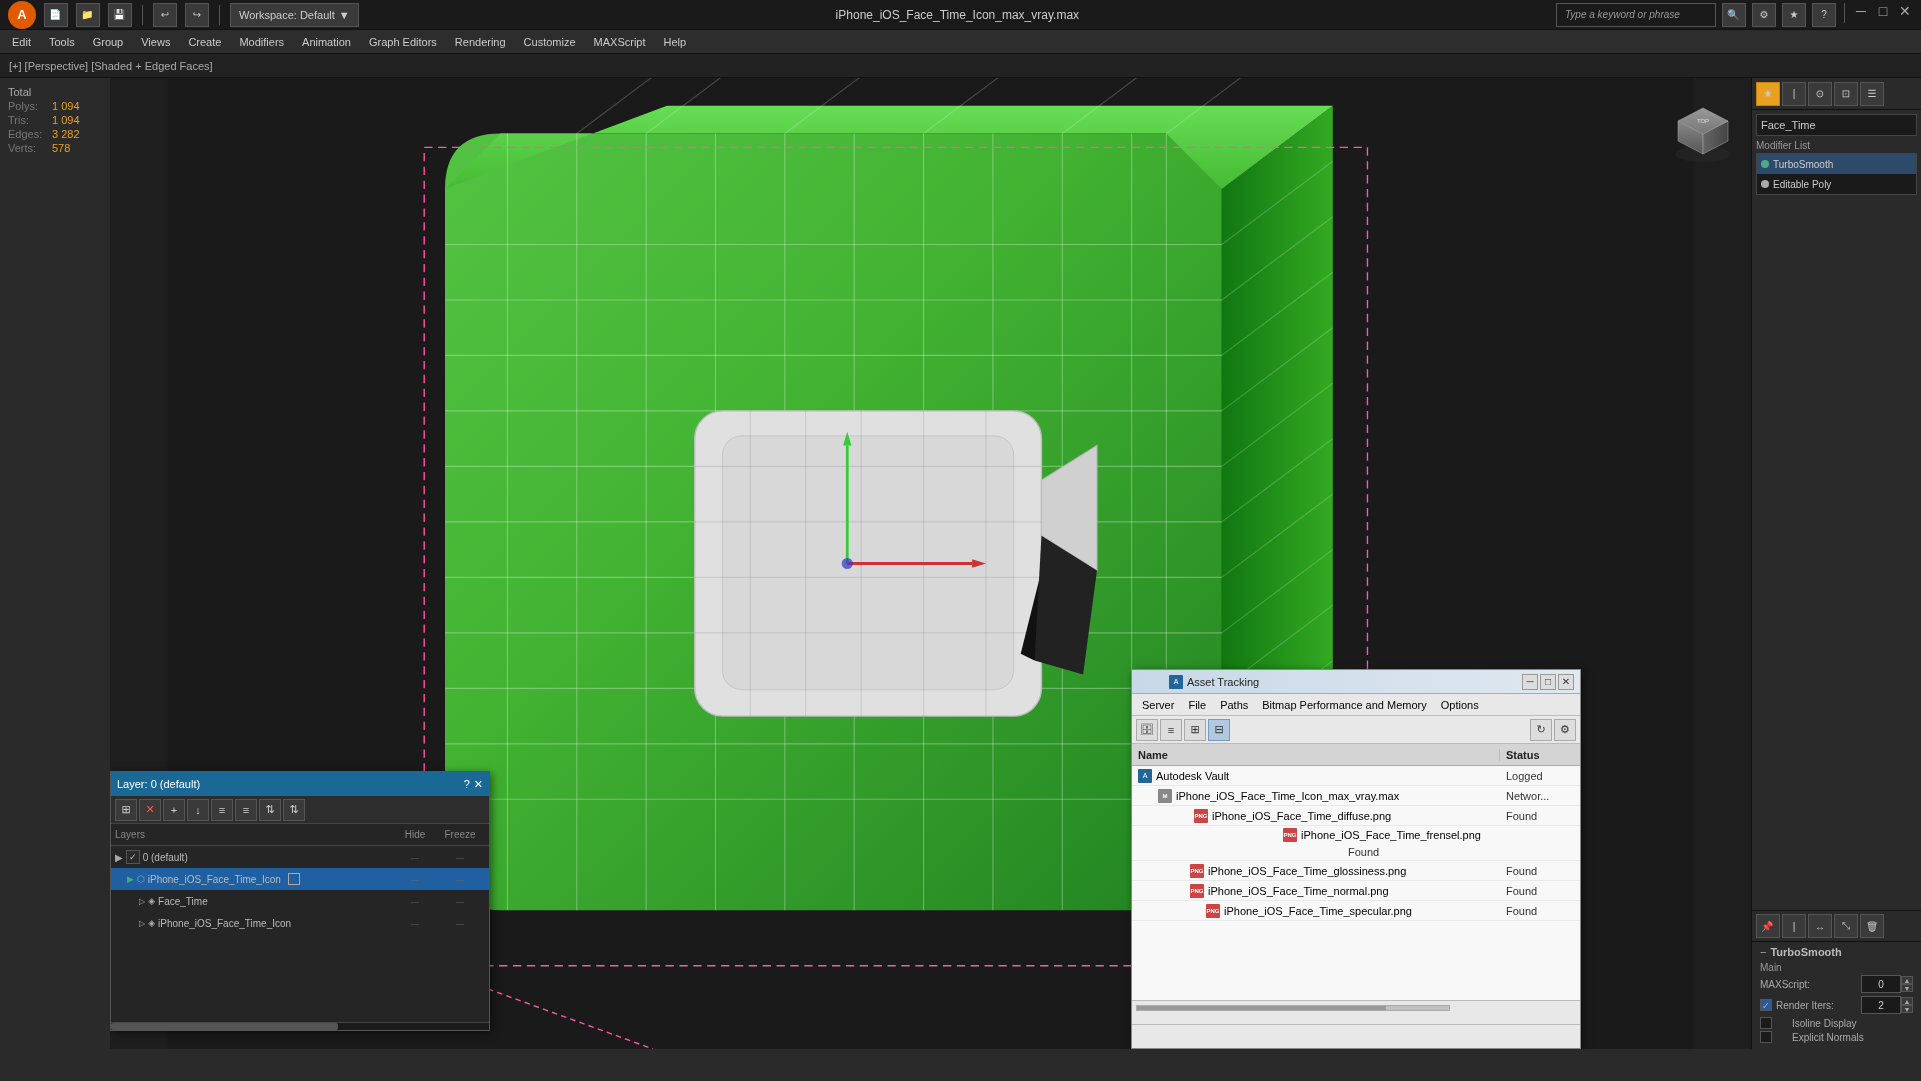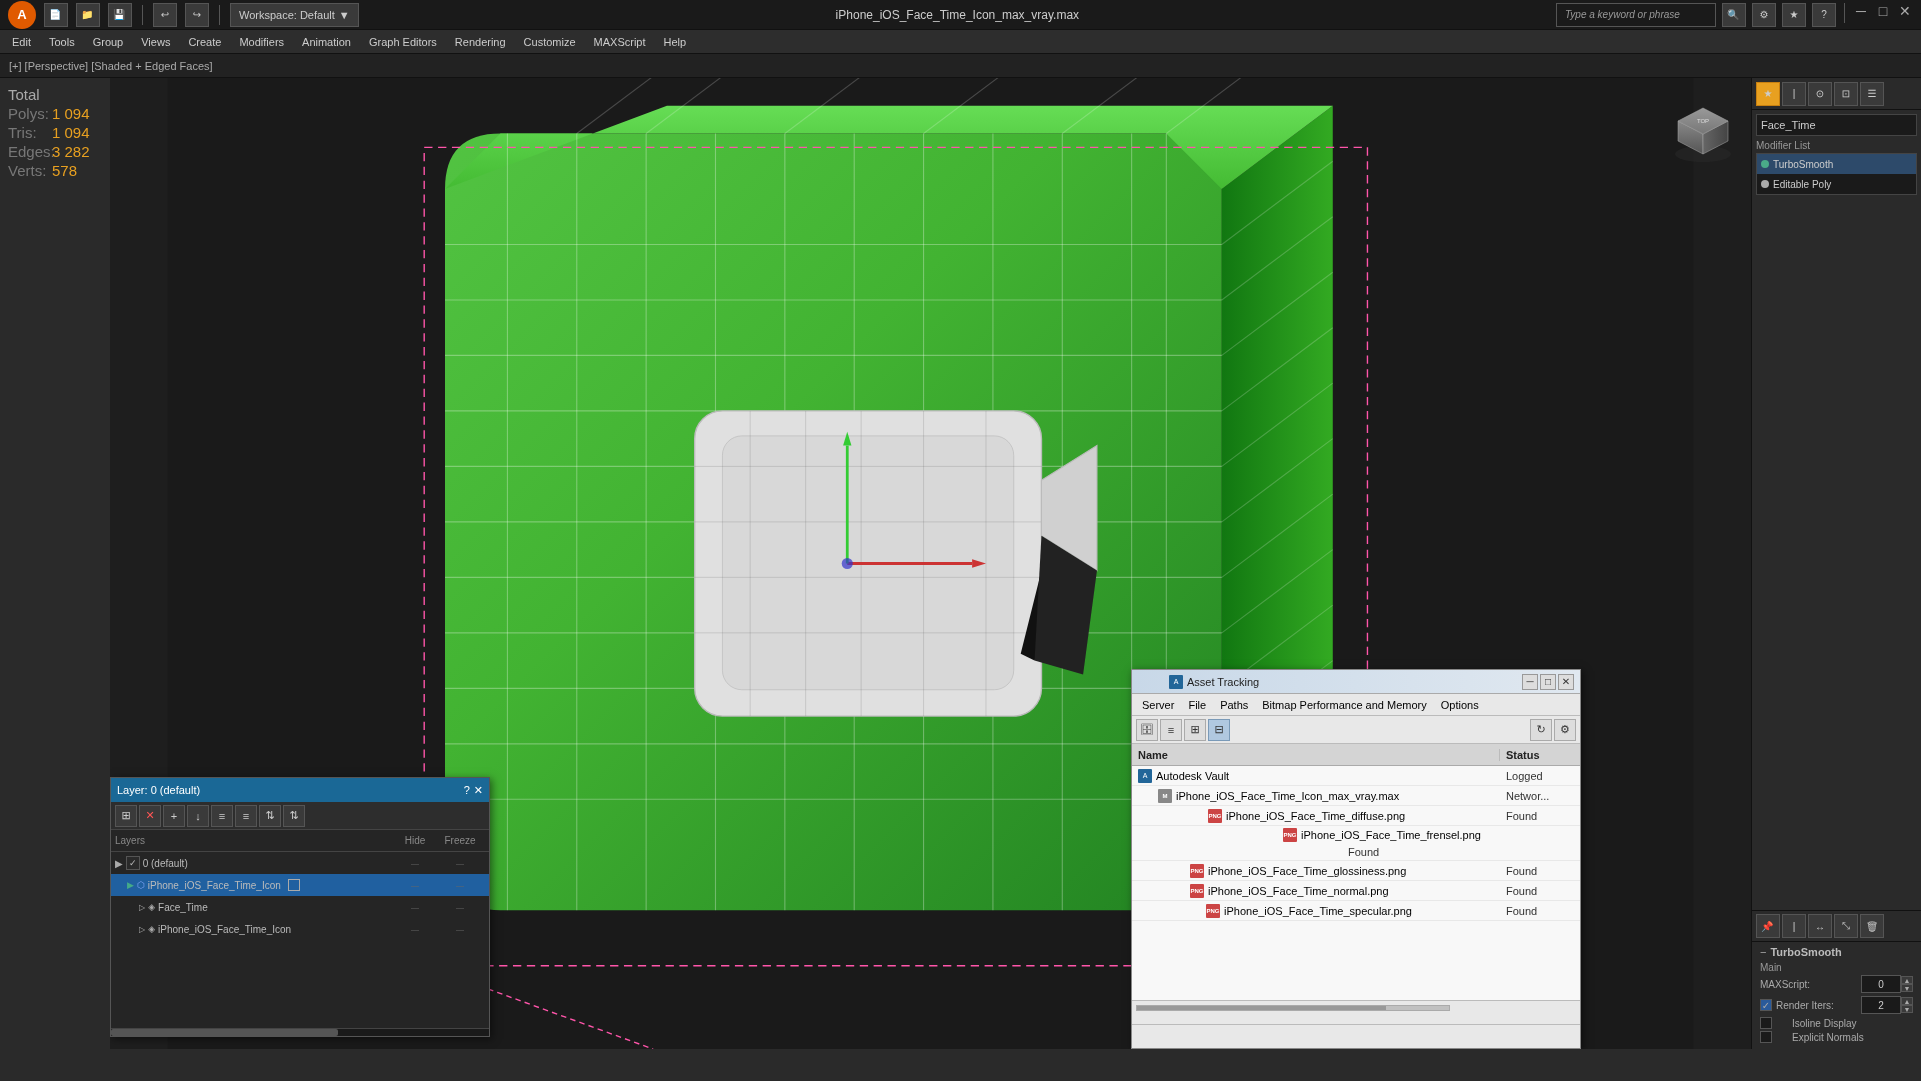--- a/index.html
+++ b/index.html
@@ -22,21 +22,21 @@
     .menu-item { height: 22px; padding: 0 8px; color: #ccc; cursor: pointer; display: flex; align-items: center; font-size: 11px; }
 
     
     #viewport-header { height: 24px; background: #222; display: flex; align-items: center; padding: 0 9px; color: #aaa; font-size: 11px; border-bottom: 1px solid #111; }
 
     
     #main { display: flex; height: calc(1081px - 30px - 32px - 24px - 24px); }
 
     
     #left-stats { width: 110px; background: #2a2a2a; padding: 8px; flex-shrink: 0; }
-    .stat-row { margin-bottom: 2px; color: #999; font-size: 15px; display: flex; gap: 4px; }
+    .stat-row { margin-bottom: 2px; color: #999; font-size: 11px; display: flex; gap: 4px; }
     .stat-label { color: #777; width: 40px; }
     .stat-value { color: #e8a020; }
 
     
     #viewport { flex: 1; background: #1e1e1e; position: relative; overflow: hidden; }
 
     
     #viewport-svg { width: 100%; height: 100%; }
 
     
@@ -67,21 +67,21 @@
     .param-spinners { display: flex; flex-direction: column; }
     .spin-btn { width: 12px; height: 8px; background: #3a3a3a; border: 1px solid #555; cursor: pointer; display: flex; align-items: center; justify-content: center; font-size: 7px; color: #aaa; }
     .checkbox-row { display: flex; align-items: center; gap: 20px; font-size: 10px; color: #aaa; margin-bottom: 2px; }
     .checkbox { width: 12px; height: 12px; border: 1px solid #555; background: #1a1a1a; display: flex; align-items: center; justify-content: center; }
     .checkbox.checked { background: #2a5a9a; }
 
     
     .view-cube { position: absolute; top: 8px; right: 8px; width: 80px; height: 80px; }
 
     
-    #layer-panel { position: absolute; bottom: 12px; left: 0; width: 380px; height: 260px; background: #2d2d2d; border: 1px solid #555; box-shadow: 2px 2px 8px rgba(0,0,0,0.5); display: flex; flex-direction: column; }
+    #layer-panel { position: absolute; bottom: 18px; left: 0; width: 380px; height: 260px; background: #2d2d2d; border: 1px solid #555; box-shadow: 2px 2px 8px rgba(0,0,0,0.5); display: flex; flex-direction: column; }
     .panel-titlebar { height: 24px; background: #1a6896; display: flex; align-items: center; justify-content: space-between; padding: 0 6px; font-size: 11px; color: white; }
     .panel-controls { display: flex; gap: 4px; align-items: center; }
     .panel-toolbar { height: 28px; background: #2d2d2d; display: flex; align-items: center; padding: 2px 4px; gap: 2px; border-bottom: 1px solid #444; }
     .ptool-btn { width: 22px; height: 22px; background: #3a3a3a; border: 1px solid #555; cursor: pointer; display: flex; align-items: center; justify-content: center; font-size: 11px; color: #ccc; }
     .layer-header { height: 22px; background: #252525; display: flex; align-items: center; padding: 0 4px; border-bottom: 1px solid #444; font-size: 10px; color: #888; }
     .layer-col-name { flex: 1; }
     .layer-col-hide { width: 40px; text-align: center; }
     .layer-col-freeze { width: 50px; text-align: center; }
     .layer-content { flex: 1; overflow-y: auto; background: #252525; }
     .layer-row { height: 22px; display: flex; align-items: center; padding: 0 4px; cursor: pointer; font-size: 10px; color: #bbb; }
@@ -464,21 +464,21 @@
 
         <div class="asset-row asset-indent1">
           <div class="asset-cell-name">
             <div class="max-icon">M</div>
             <span>iPhone_iOS_Face_Time_Icon_max_vray.max</span>
           </div>
           <div class="asset-cell-status">Networ...</div>
         </div>
 
 
-        <div class="asset-row" style="padding-left:70px;">
+        <div class="asset-row" style="padding-left:56px;">
           <div class="asset-cell-name">
             <div class="png-icon">PNG</div>
             <span>iPhone_iOS_Face_Time_diffuse.png</span>
           </div>
           <div class="asset-cell-status">Found</div>
         </div>
         <div class="asset-row" style="padding-left:52px;flex-direction:column;">
           <div class="asset-cell-name">
             <div class="png-icon">PNG</div>
             <span>iPhone_iOS_Face_Time_frensel.png</span>

